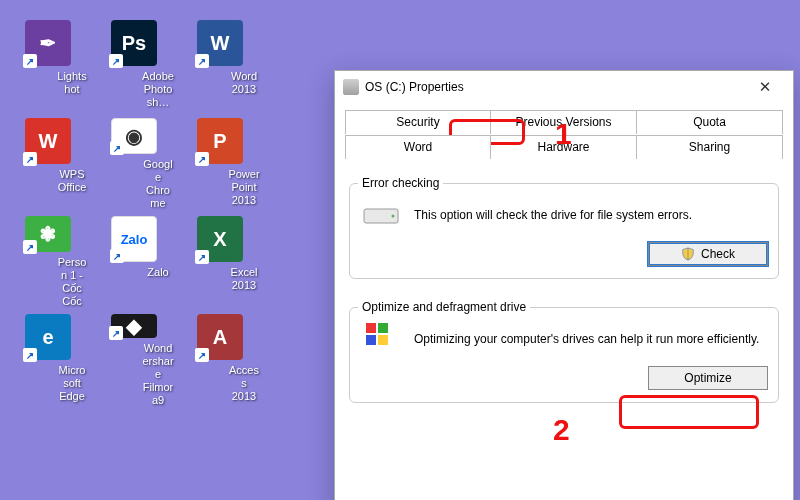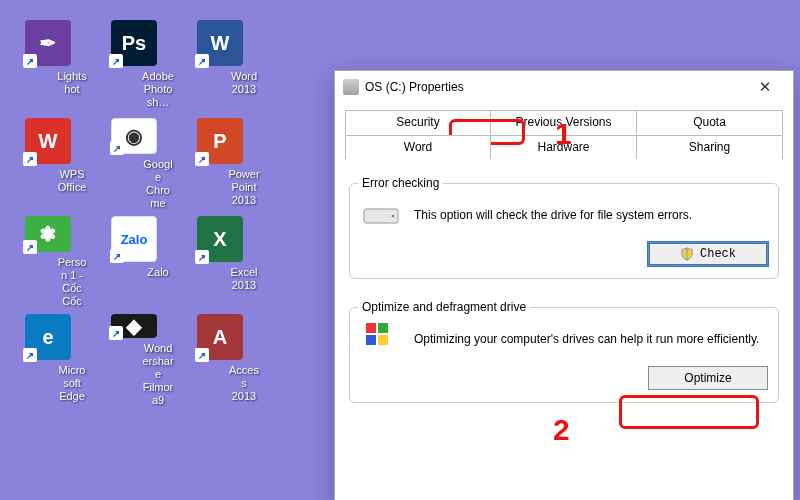--- a/index.html
+++ b/index.html
@@ -70,21 +70,21 @@
   .group .body { display:flex; gap:10px;align-items:center; }
   .group .gicon { width:44px; height:34px; flex:none;
     display:flex;align-items:center;justify-content:center; }
   .group .gtext { font-size:12px; line-height:16px; flex:1; }
   .group .actions { display:flex; justify-content:flex-end; margin-top:10px; }
   .btn {
     min-width:120px; padding:4px 10px; font-size:12px;
     background:#efefef; border:1px solid #888; cursor:pointer;
     display:flex; align-items:center; justify-content:center; gap:6px;
   }
-  .btn.focus { outline:1px solid #2a7ad4; box-shadow:0 0 0 1px #2a7ad4 inset;font-family:Liberation Mono, monospace; }
+  .btn.focus { outline:1px solid #2a7ad4; box-shadow:0 0 0 1px #2a7ad4 inset; }
   .shield { width:14px;height:14px; }
   
   .anno { position:absolute; border:3px solid #e11; border-radius:6px;
     pointer-events:none; }
   .anno-label { position:absolute; color:#e11; font-size:30px; font-weight:600;
     pointer-events:none; font-family: Arial, sans-serif;}
 </style>
 </head>
 <body>
 

